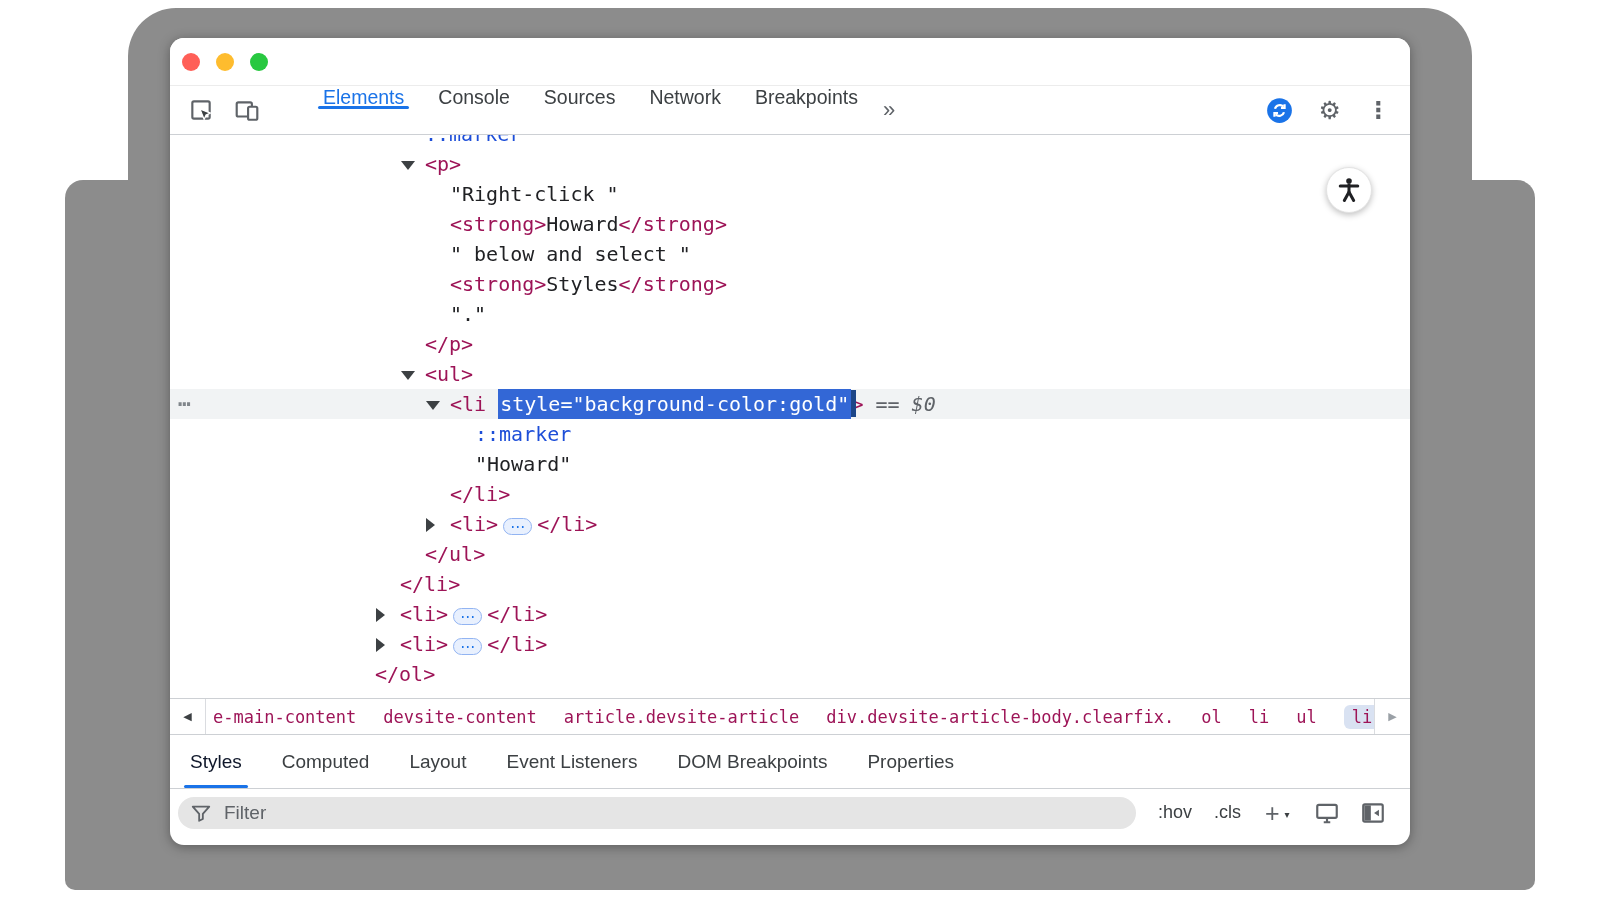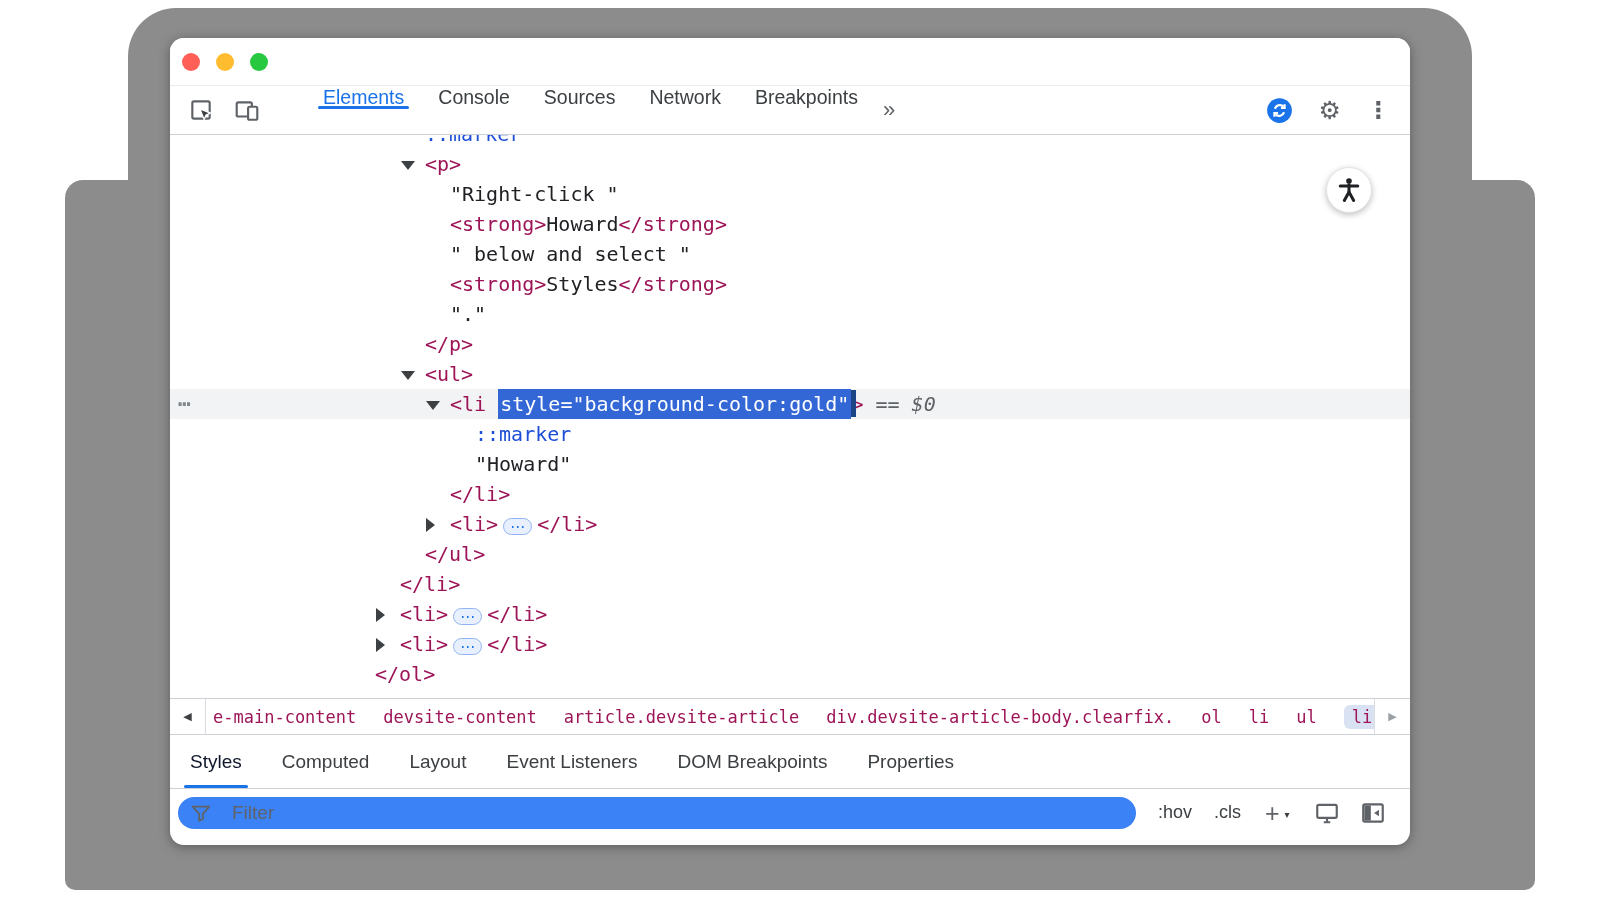--- a/index.html
+++ b/index.html
@@ -63,21 +63,21 @@
   .crumb.selected { background:#d9e2f2; border-radius:6px; padding:2px 8px; }
 
   
   .ptabs { height:55px; display:flex; align-items:stretch; border-top:1px solid #cdd0d4; border-bottom:1px solid #cdd0d4; font-size:19px; color:#3c4043; }
   .ptab { display:flex; align-items:center; padding:0 20px; position:relative; }
   .ptab.active { color:#0f172a; }
   .ptab.active::after { content:""; position:absolute; left:14px; right:14px; bottom:0; height:3px; background:#1a73e8; border-radius:2px; }
 
   
   .fbar { height:47px; display:flex; align-items:center; padding:0 16px 0 8px; }
-  .fpill { display:flex; align-items:center; gap:20px; width:958px; height:32px; background:#3b82f6; border-radius:16px; padding:0 12px; flex:none;justify-content:center; }
+  .fpill { display:flex; align-items:center; gap:12px; width:958px; height:32px; background:#e5e5e5; border-radius:16px; padding:0 12px; flex:none;justify-content:center; }
   .fpill input { border:none; background:transparent; outline:none; font-size:19px; color:#202124; flex:1; font-family:"Liberation Sans",sans-serif; }
   .fpill input::placeholder { color:#5f6368; }
   .ftxt { font-size:18px; color:#3c4043; flex:none; }
   .ftxt.hov { margin-left:22px; }
   .ftxt.cls { margin-left:22px; }
   .fplus { margin-left:24px; font-size:25px; color:#5f6368; position:relative; line-height:20px; }
   .fplus .caret { position:absolute; right:-10px; bottom:-2px; font-size:10px; color:#3c4043; font-family:"DejaVu Sans",sans-serif; }
   .f-icon { flex:none; display:flex; align-items:center; }
   .f-icon.monitor { margin-left:34px; }
   .f-icon.dock { margin-left:20px; }

